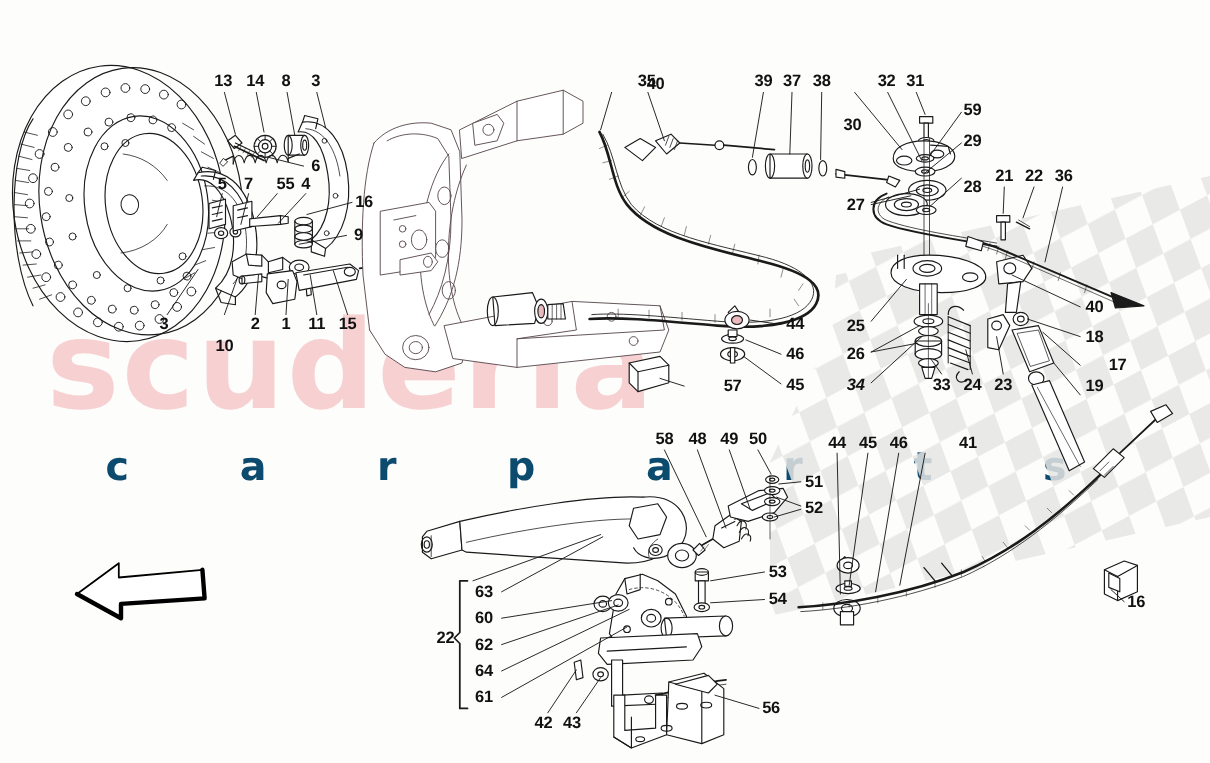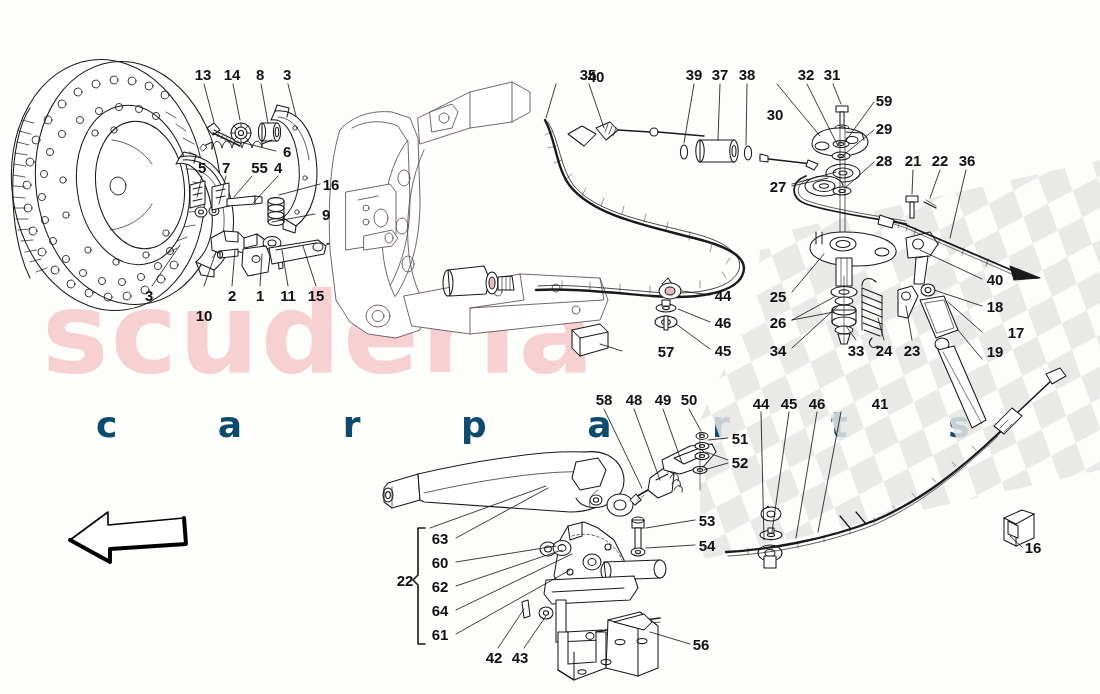--- a/index.html
+++ b/index.html
@@ -805,31 +805,31 @@
       <div class="lbl" style="left: 588px; top: 74px;">35</div>
       <div class="lbl" style="left: 694px; top: 74px;">39</div>
       <div class="lbl" style="left: 720px; top: 74px;">37</div>
       <div class="lbl" style="left: 747px; top: 74px;">38</div>
       <div class="lbl" style="left: 775px; top: 74px; margin-top: 40px;">30</div>
       <div class="lbl" style="left: 806px; top: 74px;">32</div>
       <div class="lbl" style="left: 832px; top: 74px;">31</div>
       <div class="lbl" style="left: 884px; top: 100px;">59</div>
       <div class="lbl" style="left: 884px; top: 128px;">29</div>
       <div class="lbl" style="left: 778px; top: 186px;">27</div>
-      <div class="lbl" style="left: 884px; top: 160px;">28</div>
+      <div class="lbl" style="left: 884px; top: 170px;">28</div>
       <div class="lbl" style="left: 913px; top: 160px;">21</div>
       <div class="lbl" style="left: 940px; top: 160px;">22</div>
       <div class="lbl" style="left: 967px; top: 160px;">36</div>
       <div class="lbl" style="left: 995px; top: 279px;">40</div>
       <div class="lbl" style="left: 995px; top: 306px;">18</div>
       <div class="lbl" style="left: 995px; top: 332px; margin-left: 21px;">17</div>
       <div class="lbl" style="left: 995px; top: 351px;">19</div>
       <div class="lbl" style="left: 778px; top: 296px;">25</div>
       <div class="lbl" style="left: 778px; top: 322px;">26</div>
-      <div class="lbl" style="left: 778px; top: 350px;">34</div>
+      <div class="lbl" style="left: 778px; top: 350px; font-style: italic;">34</div>
       <div class="lbl" style="left: 856px; top: 350px;">33</div>
       <div class="lbl" style="left: 884px; top: 350px;">24</div>
       <div class="lbl" style="left: 912px; top: 350px;">23</div>
       <div class="lbl" style="left: 723px; top: 295px;">44</div>
       <div class="lbl" style="left: 723px; top: 322px;">46</div>
       <div class="lbl" style="left: 723px; top: 350px;">45</div>
       <div class="lbl" style="left: 634px; top: 351px; margin-left: 32px;">57</div>
       <div class="lbl" style="left: 604px; top: 399px;">58</div>
       <div class="lbl" style="left: 634px; top: 399px;">48</div>
       <div class="lbl" style="left: 663px; top: 399px;">49</div>

